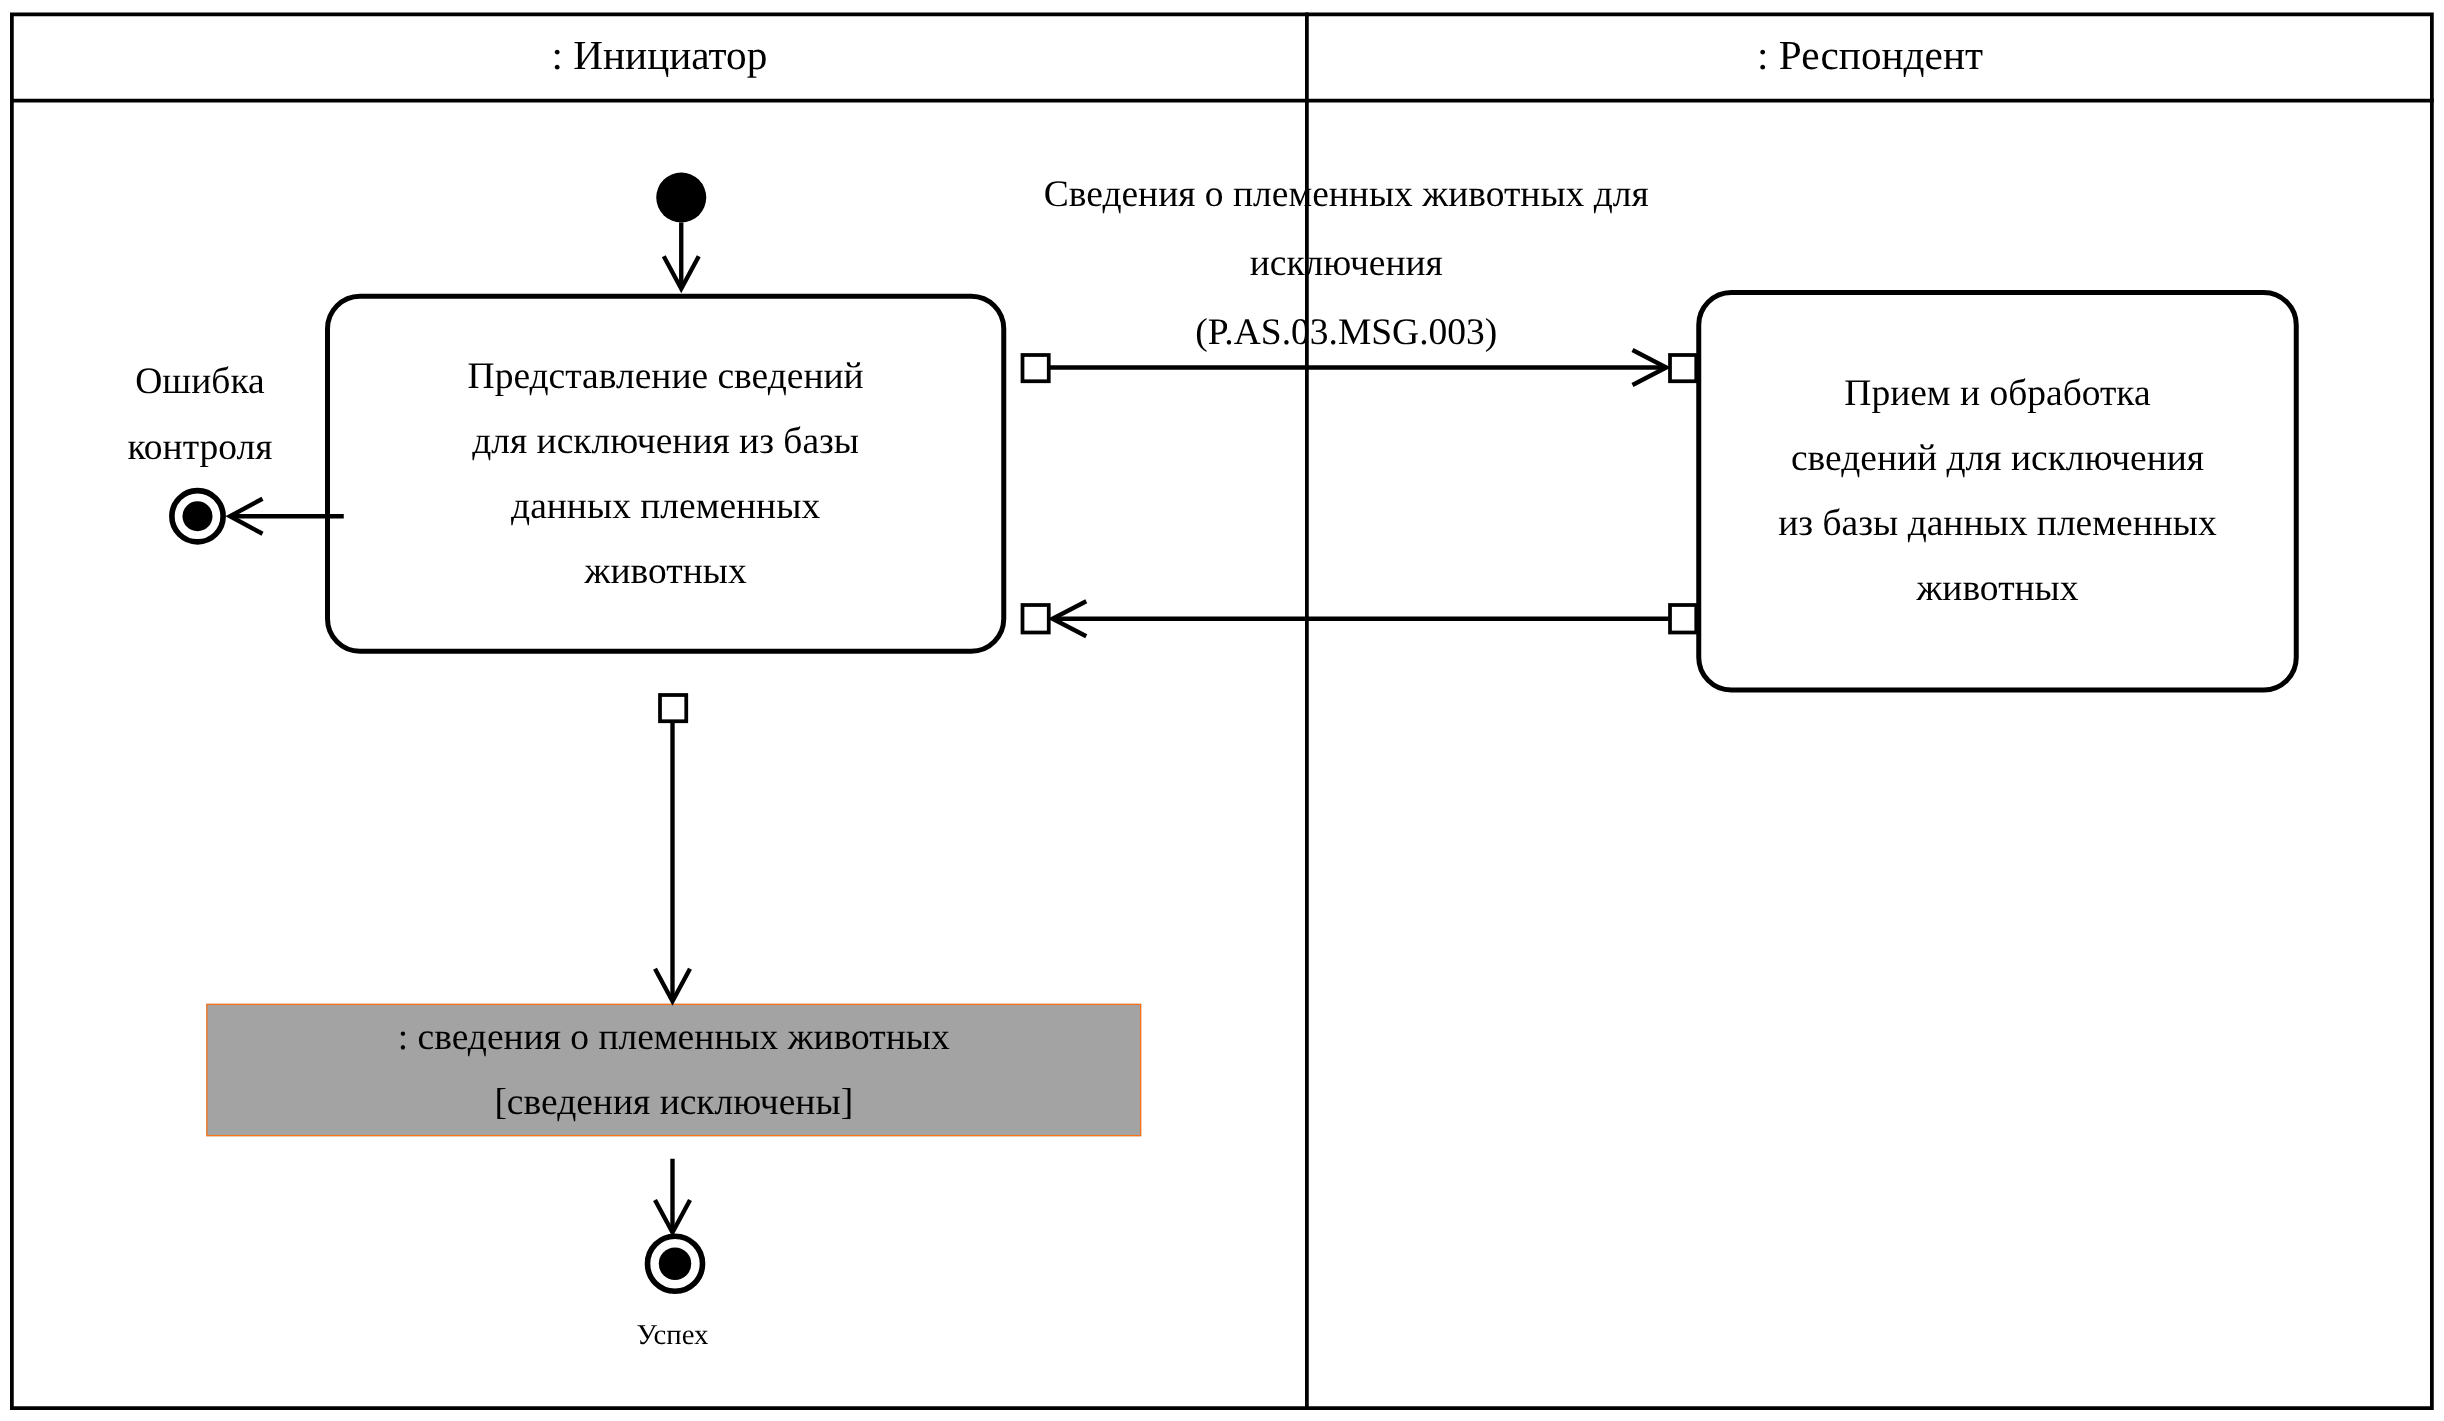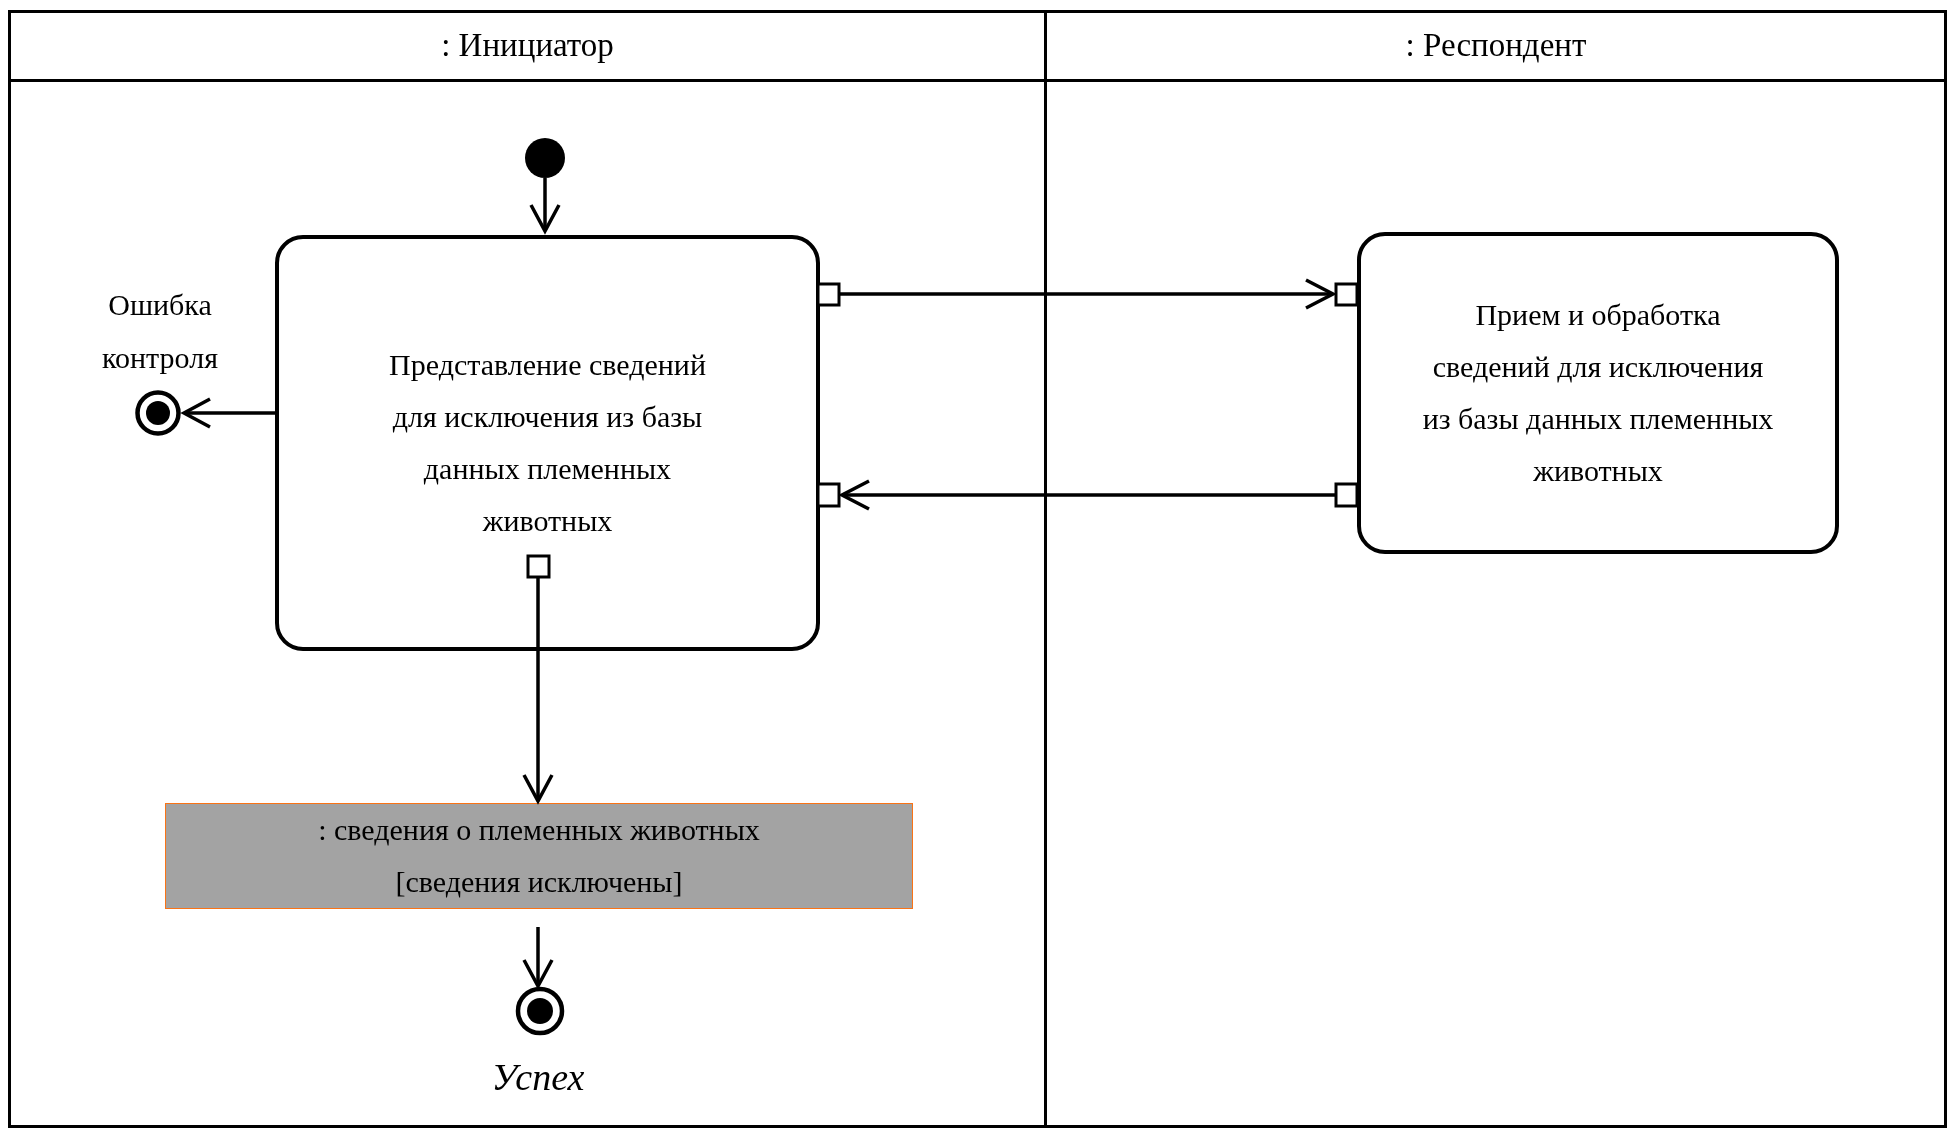--- a/index.html
+++ b/index.html
@@ -50,21 +50,21 @@
   .activity {
     position: absolute;
     border: 4px solid #000;
     border-radius: 28px;
     box-sizing: border-box;
     display: flex;
     align-items: center;
     justify-content: center;
     background: #ffffff;
   }
-  .activity.left  { left: 275px;  top: 235px; width: 545px; height: 416px; font-family: Liberation Serif, serif; }
+  .activity.left  { left: 260px;  top: 235px; width: 545px; height: 288px; font-family: Liberation Serif, serif; }
   .activity.right { left: 1357px; top: 232px; width: 482px; height: 322px; }
 
   .object-box {
     position: absolute;
     left: 165px; top: 803px;
     width: 748px; height: 106px;
     border: 1px solid #f97316;
     box-sizing: border-box;
     display: flex;
     align-items: center;
@@ -94,22 +94,21 @@
     left: 40px; top: 278px; width: 240px;
     text-align: center;
     font-size: 30px;
     line-height: 53px;
     white-space: pre-line;
   }
   .success-label {
     position: absolute;
     left: 418px; top: 1055px; width: 240px;
     text-align: center;
-    font-size: 38px;
-    font-style: italic;
+    font-size: 23px;
   }
   svg.overlay {
     position: absolute;
     left: 0; top: 0;
     width: 1955px; height: 1137px;
   }
 </style>
 </head>
 <body>
 
@@ -138,20 +137,23 @@
 сведений для исключения
 из базы данных племенных
 животных</div>
   </div>
 
   <div class="object-box">
     <div class="multiline">: сведения о племенных животных
 [сведения исключены]</div>
   </div>
 
+  <div class="msg-label request">Сведения о племенных животных для
+исключения
+(P.AS.03.MSG.003)</div>
 
   <div class="error-label">Ошибка
 контроля</div>
   <div class="success-label">Успех</div>
 
   <svg class="overlay" viewBox="0 0 1955 1137">
 
     <g>
       <circle cx="545" cy="158" r="20" fill="#000"></circle>
     </g>

